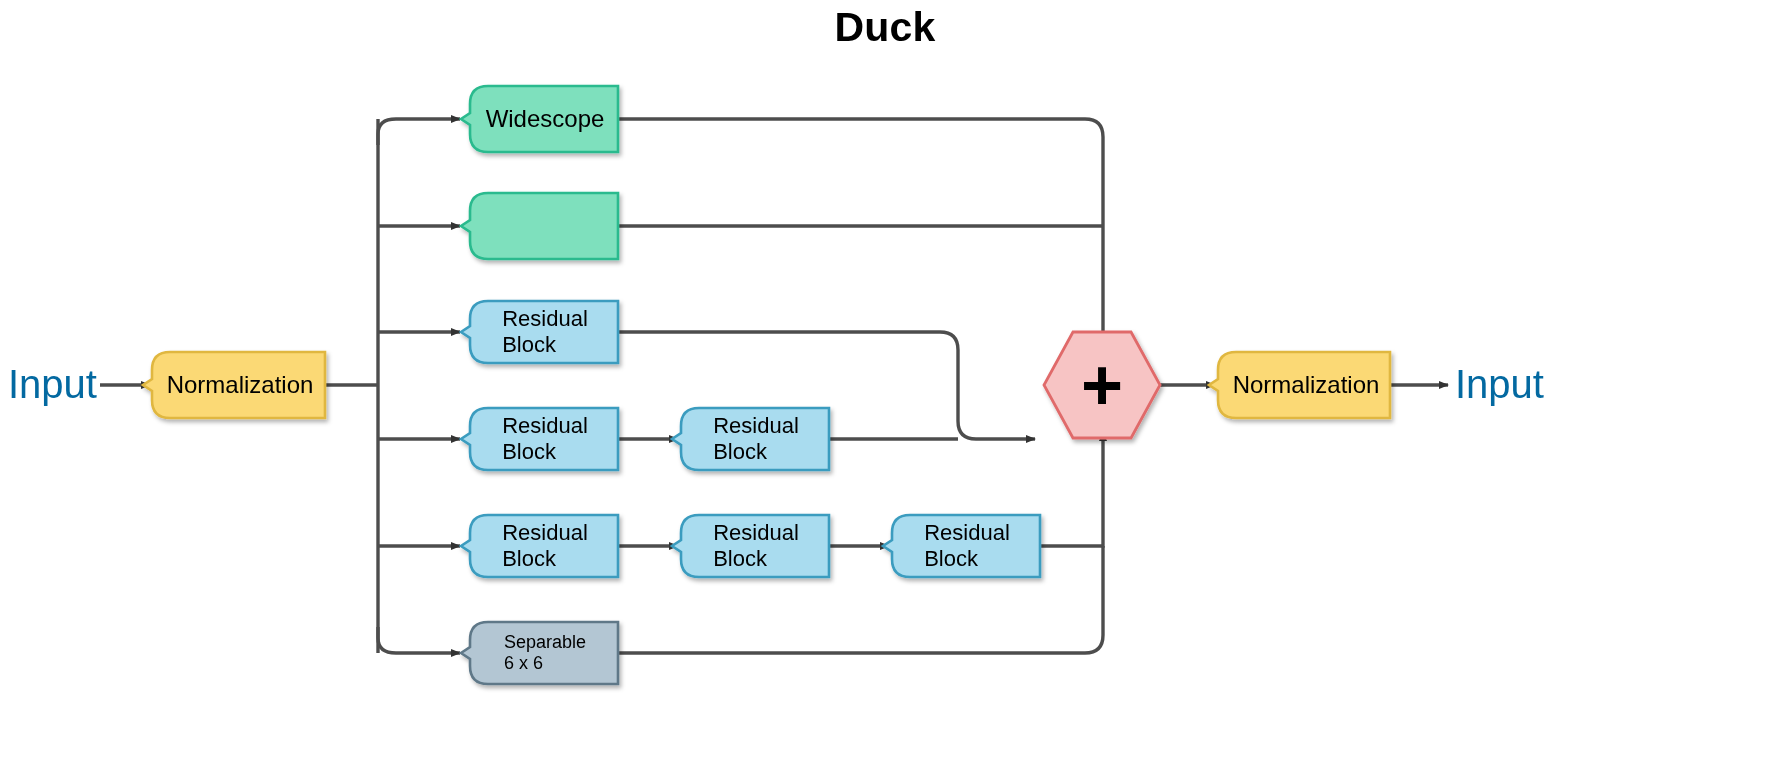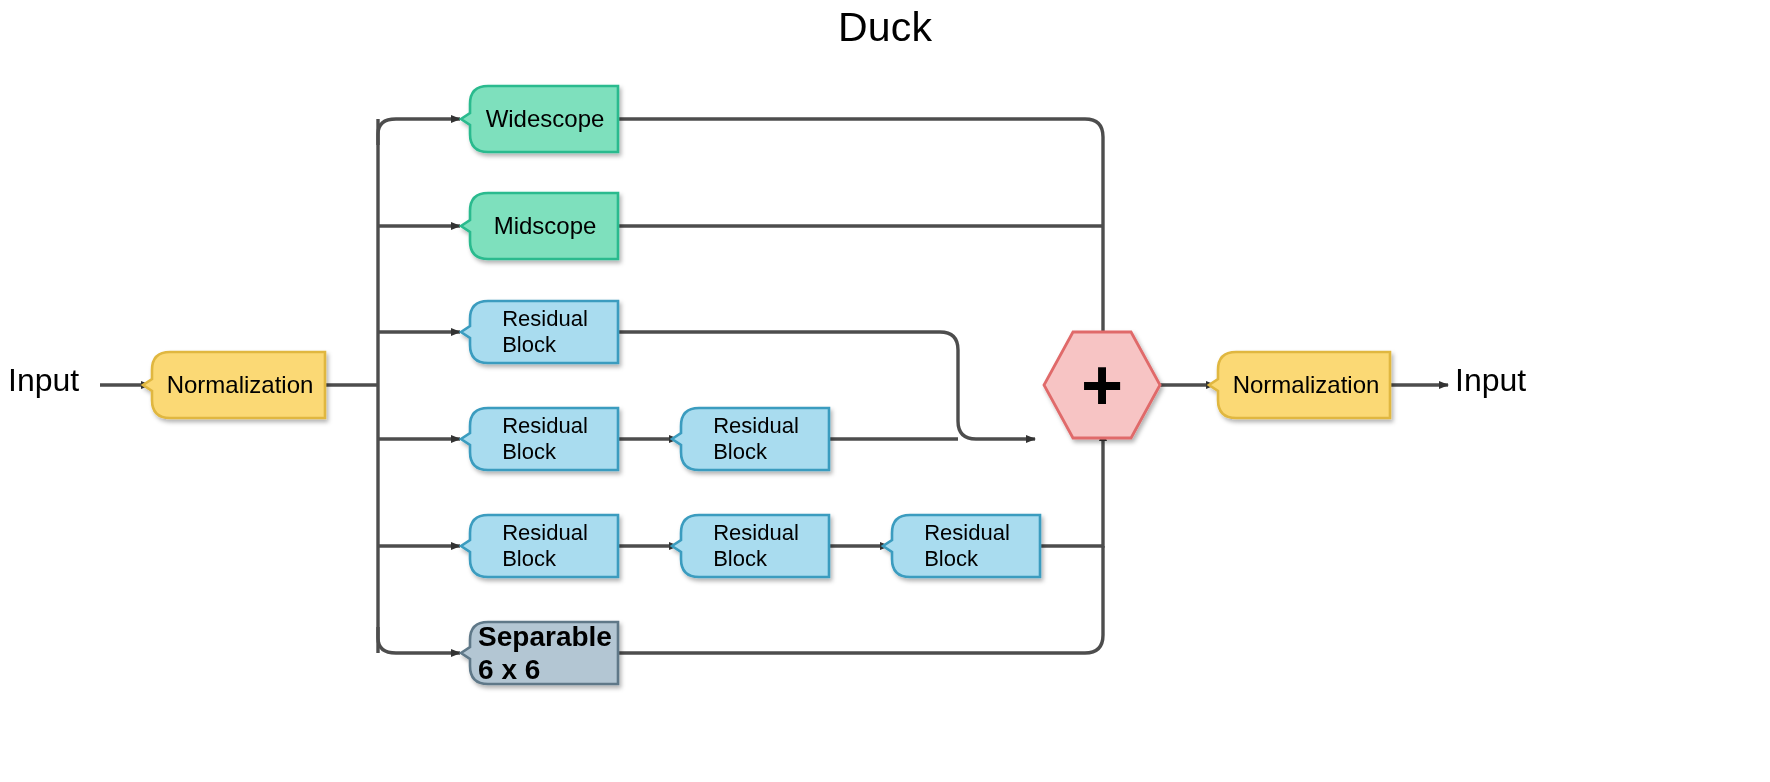--- a/index.html
+++ b/index.html
@@ -20,28 +20,28 @@
     width: 1770px;
     height: 782px;
   }
   .diagram-title {
     position: absolute;
     left: 0;
     top: 4px;
     width: 1770px;
     text-align: center;
     font-size: 41px;
-    font-weight: normal;
+    font-weight: bold;
     color: #000000;
     letter-spacing: 0.2px;
   }
   .io-label {
     position: absolute;
-    font-size: 32px;
-    color: #000000;
+    font-size: 40px;
+    color: #0369a1;
     white-space: nowrap;
   }
   
   .node-text {
     position: absolute;
     display: flex;
     align-items: center;
     justify-content: center;
     text-align: left;
     color: #000000;
@@ -163,37 +163,36 @@
     </g>
   </svg>
 
   <div class="io-label" style="left:8px; top:362px;">Input</div>
   <div class="io-label" style="left:1455px; top:362px;">Input</div>
 
   <div class="node-text" style="left:152px; top:352px; width:176px; height:66px; font-size:24px;">Normalization</div>
 
   <div class="node-text" style="left:470px; top:86px; width:150px; height:66px; font-size:24px;">Widescope</div>
 
-  <div class="node-text" style="left:470px; top:193px; width:150px; height:66px; font-size:24px;">Midscope</div>
 
   <div class="node-text" style="left:470px; top:301px; width:150px; height:62px; font-size:22px;">Residual
 Block</div>
 
   <div class="node-text" style="left:470px; top:408px; width:150px; height:62px; font-size:22px;">Residual
 Block</div>
   <div class="node-text" style="left:681px; top:408px; width:150px; height:62px; font-size:22px;">Residual
 Block</div>
 
   <div class="node-text" style="left:470px; top:515px; width:150px; height:62px; font-size:22px;">Residual
 Block</div>
   <div class="node-text" style="left:681px; top:515px; width:150px; height:62px; font-size:22px;">Residual
 Block</div>
   <div class="node-text" style="left:892px; top:515px; width:150px; height:62px; font-size:22px;">Residual
 Block</div>
 
-  <div class="node-text" style="left:470px; top:622px; width:150px; height:62px; font-size:28px;font-weight:bold;">Separable
+  <div class="node-text" style="left:470px; top:622px; width:150px; height:62px; font-size:18px;">Separable
 6 x 6</div>
 
   <div class="node-text" style="left:1044px; top:332px; width:116px; height:106px; font-size:72px; font-weight:bold;">+</div>
 
   <div class="node-text" style="left:1218px; top:352px; width:176px; height:66px; font-size:24px;">Normalization</div>
 
 </div>
 
 </body></html>

